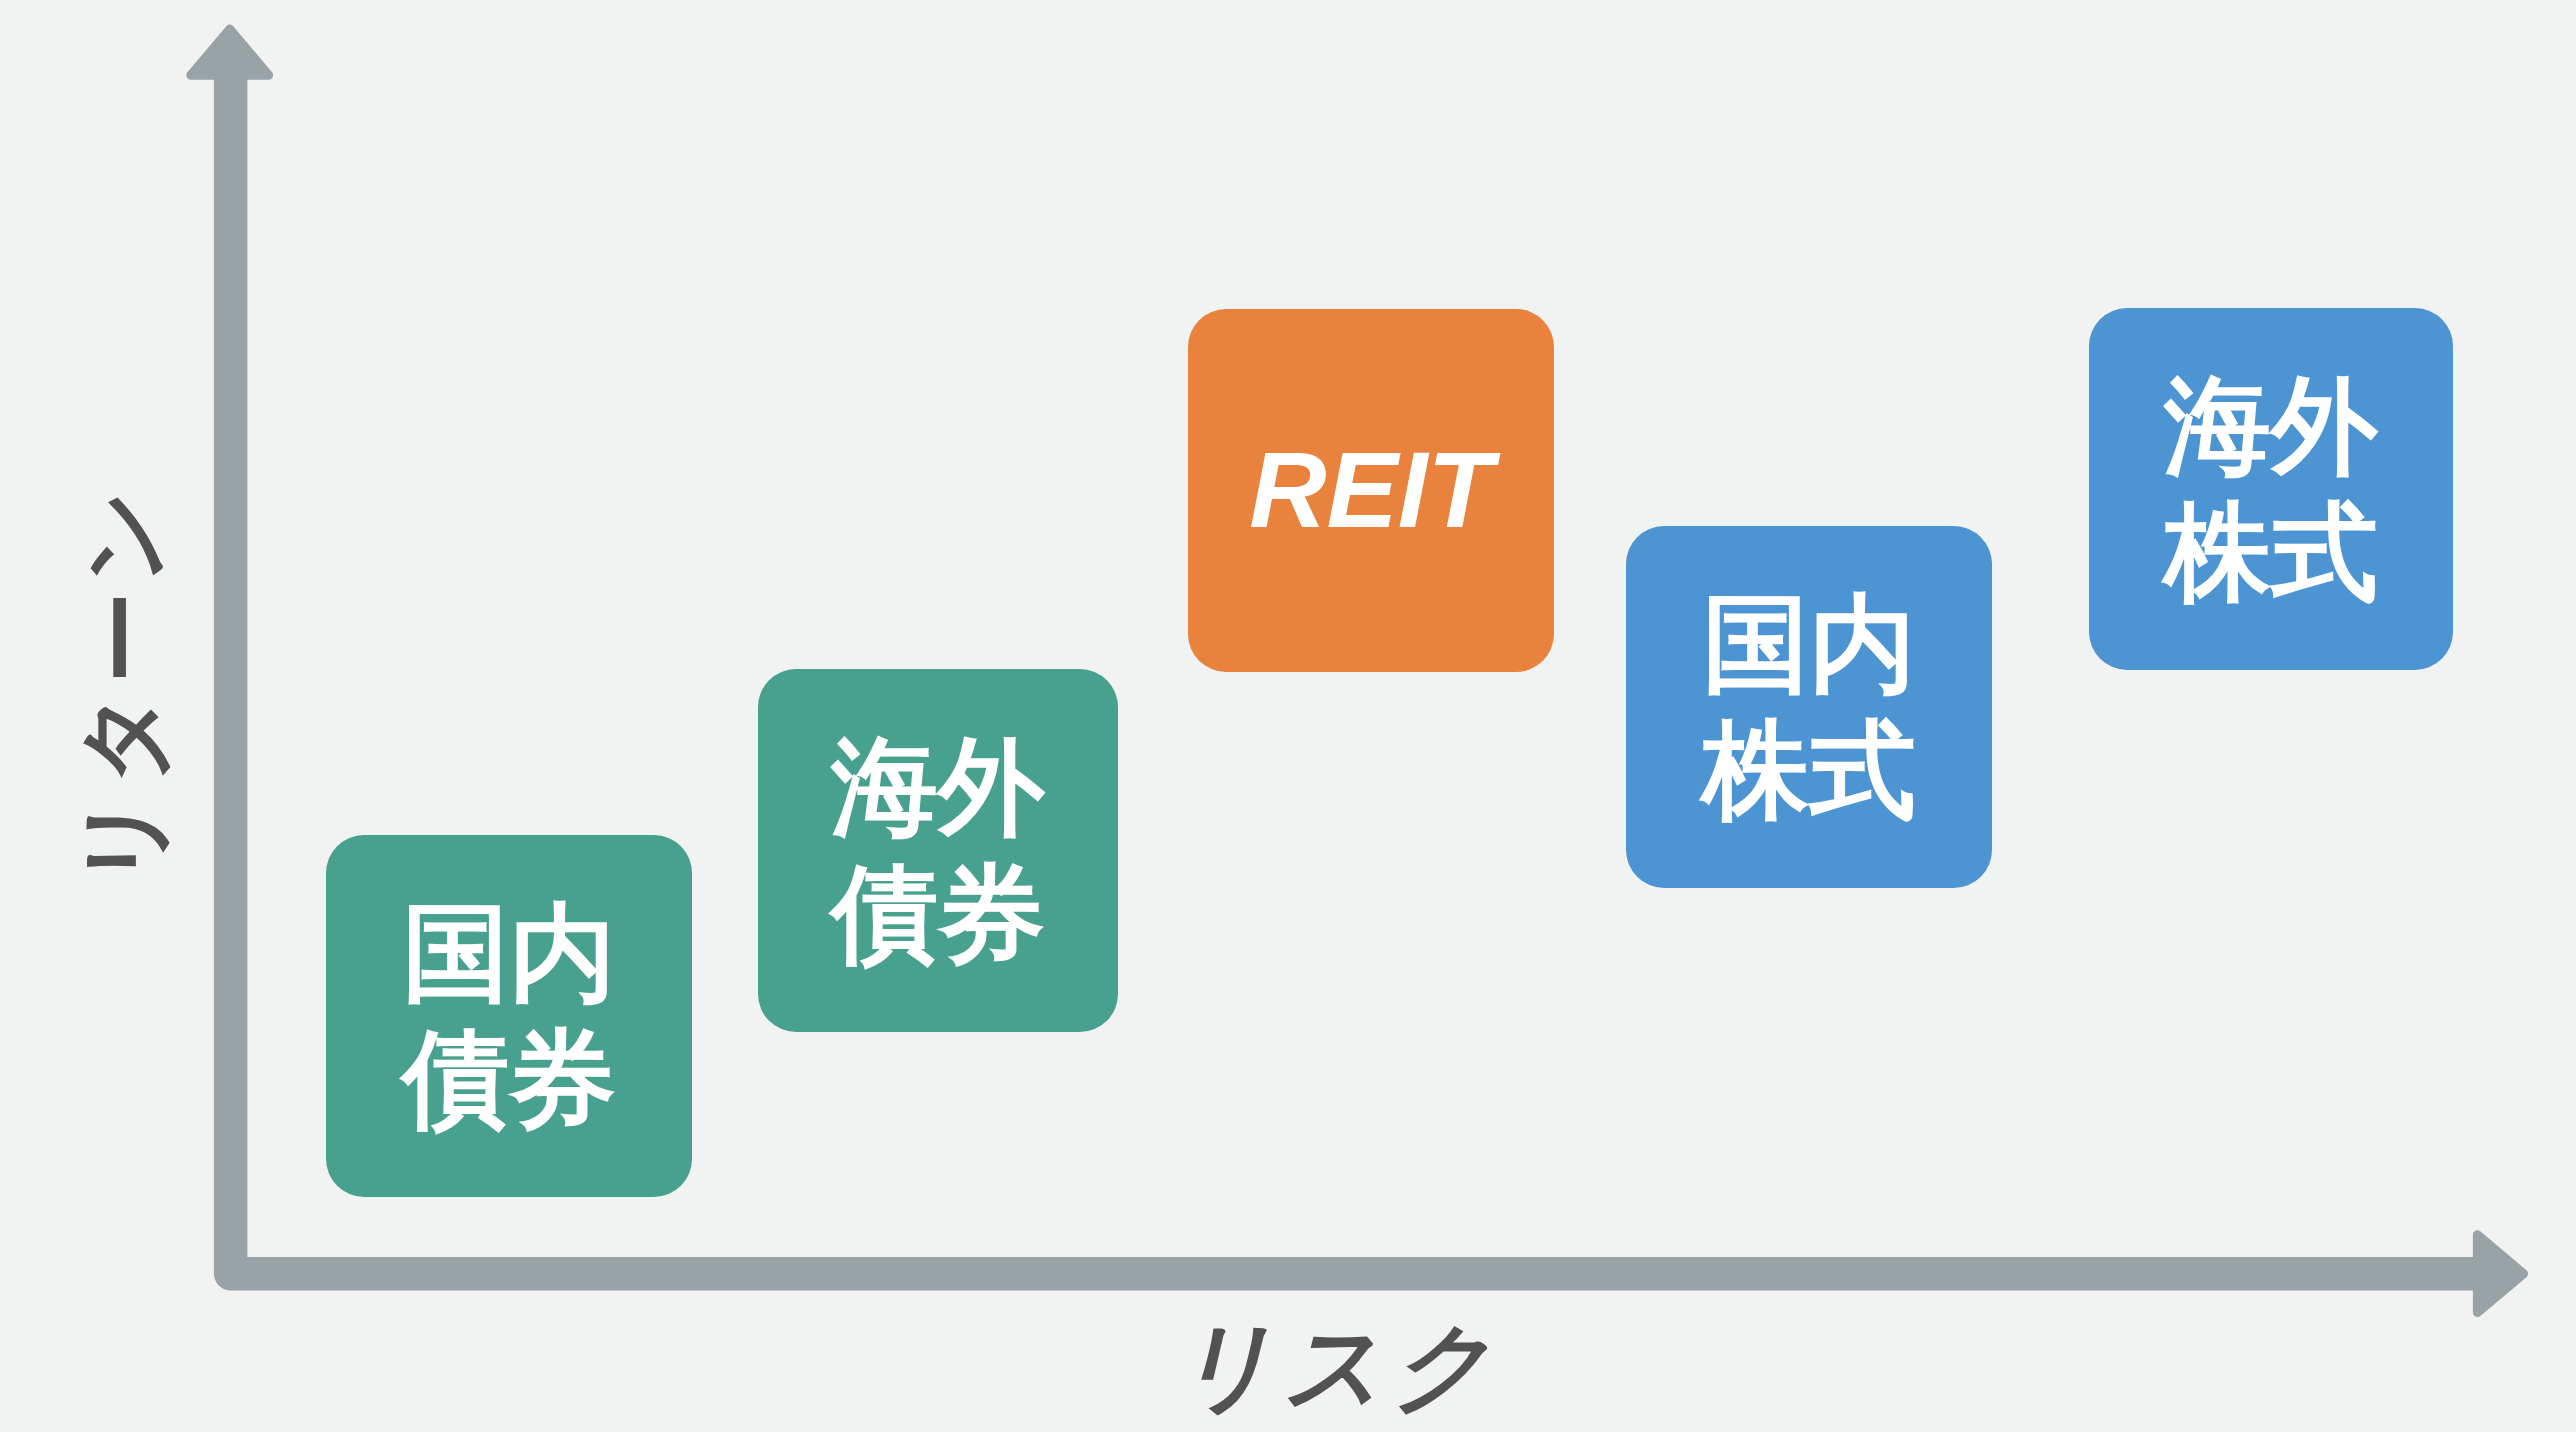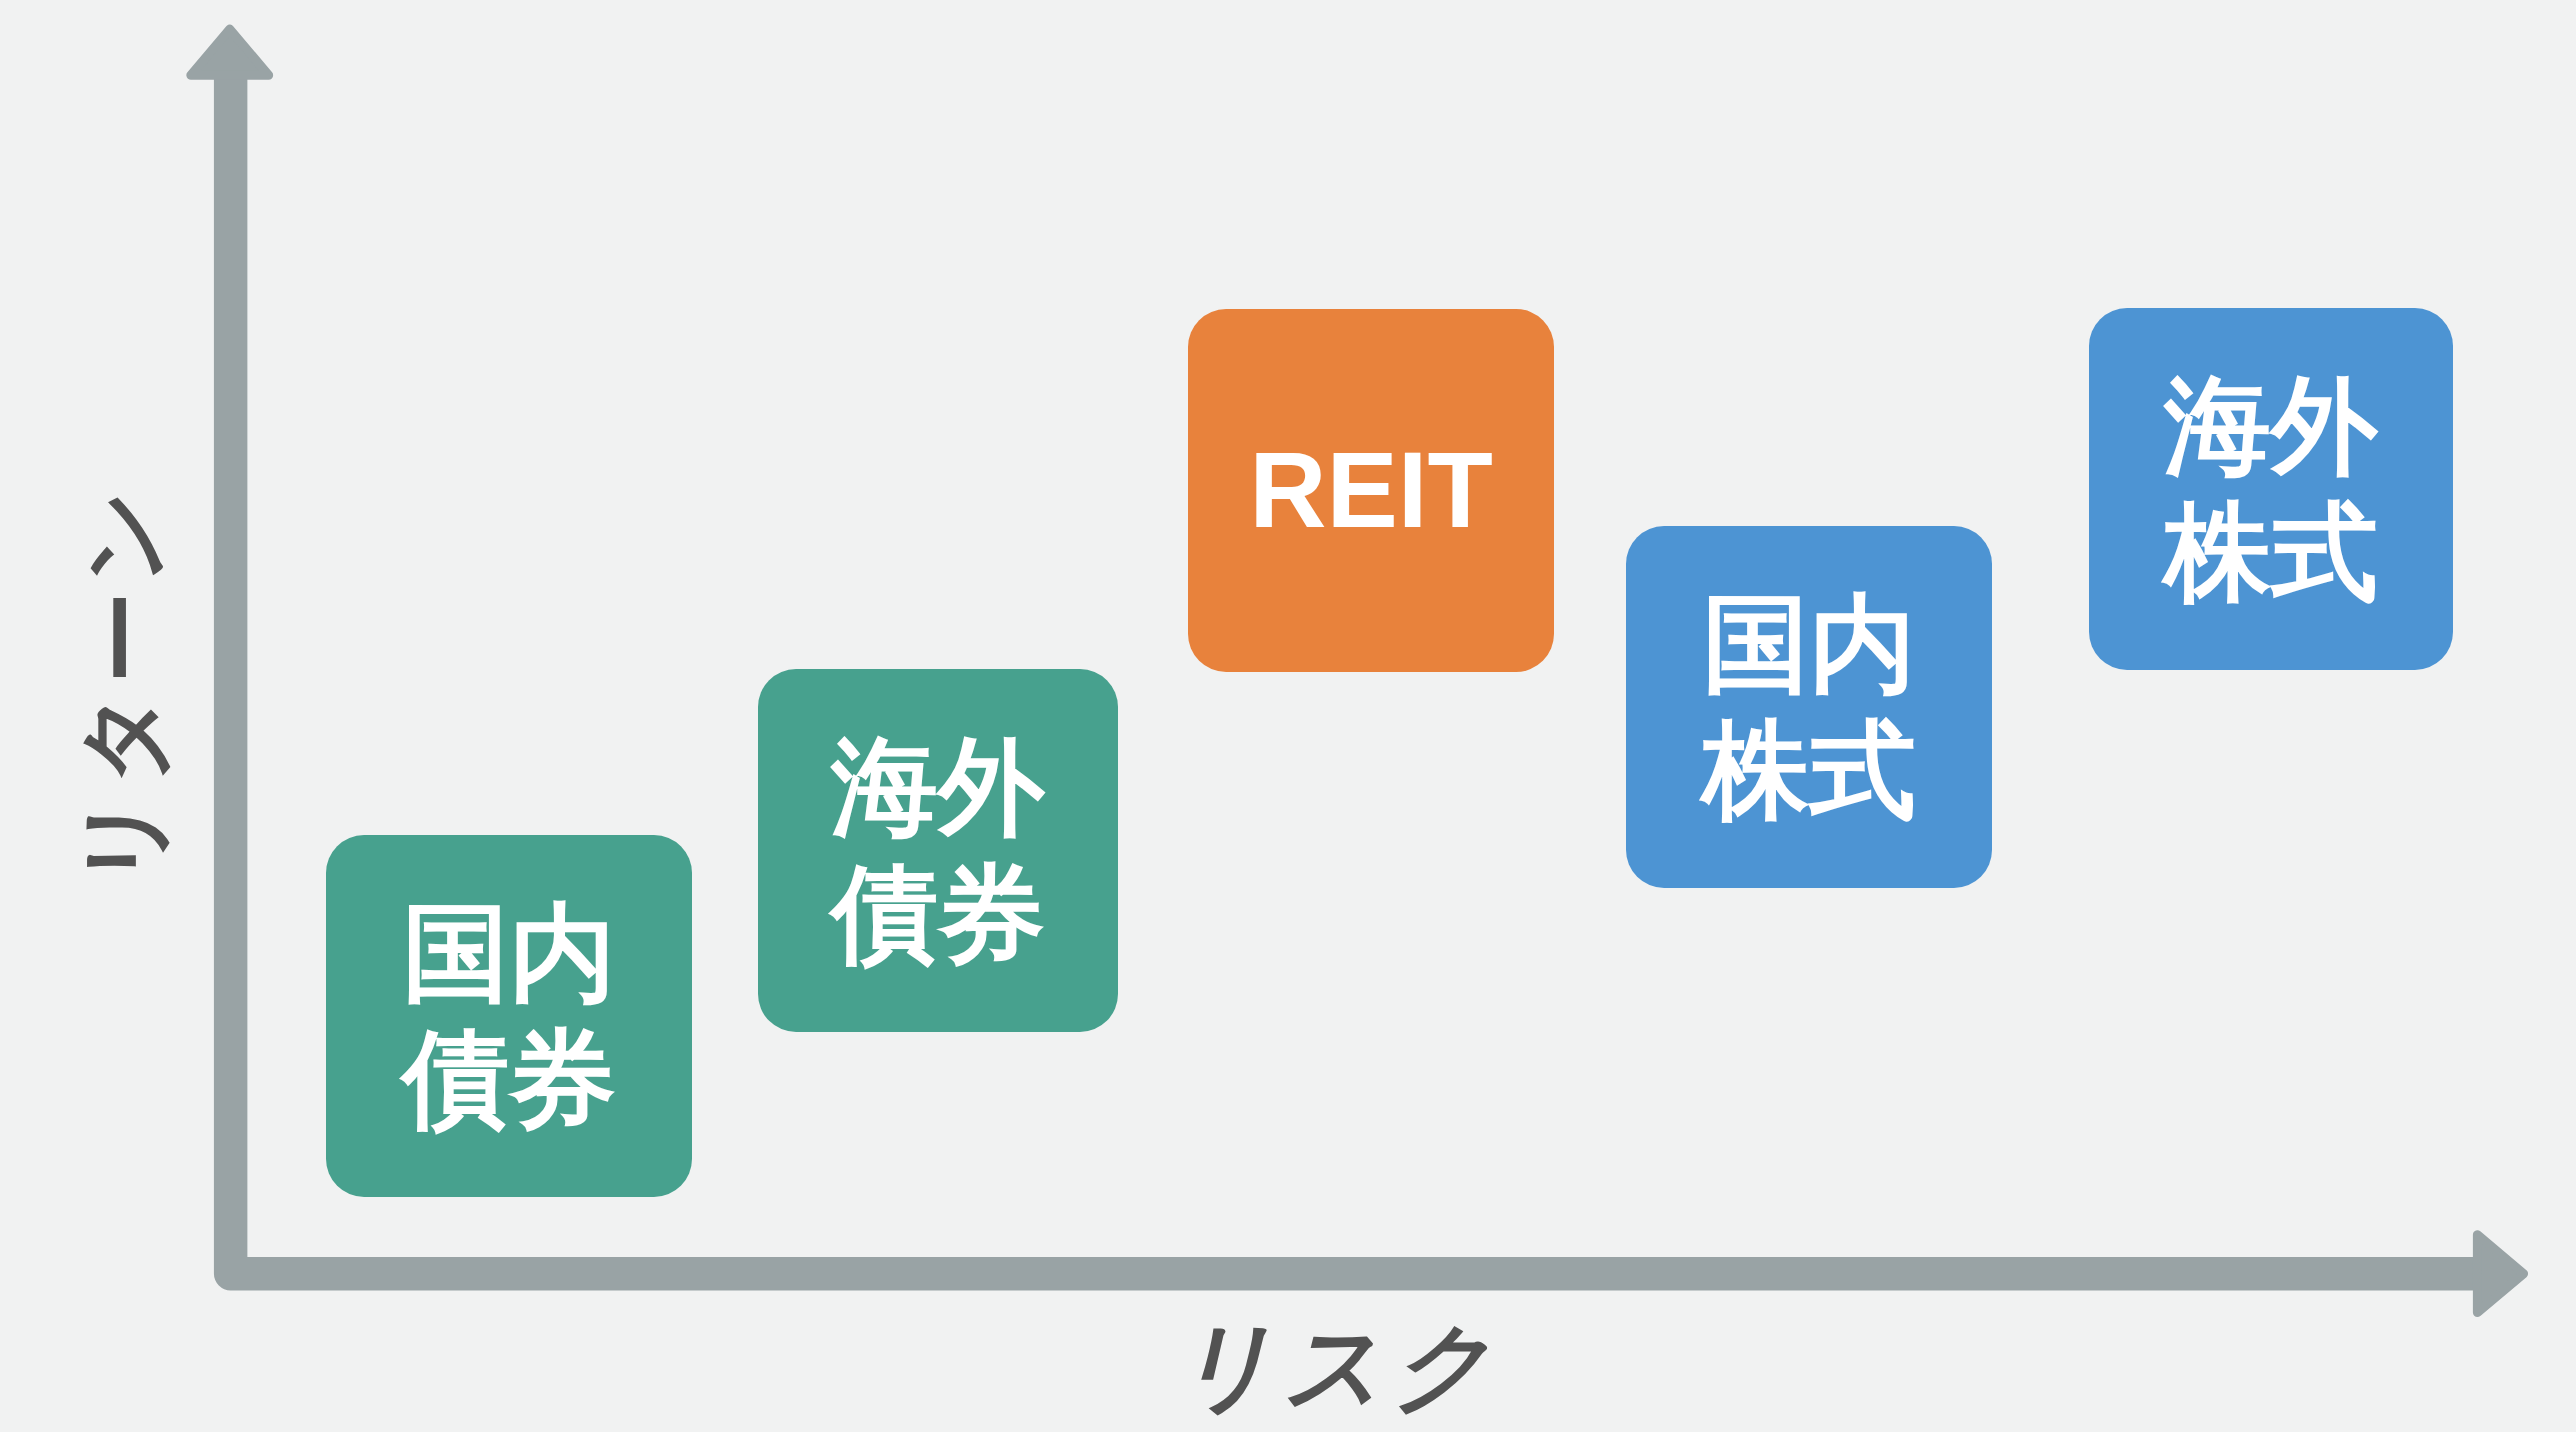--- a/index.html
+++ b/index.html
@@ -79,21 +79,21 @@
   <div class="asset-box b1" style="background-color: rgb(71, 161, 142); color: rgb(255, 255, 255);">
     <span class="label">国内
 債券</span>
   </div>
 
   <div class="asset-box b2" style="background-color: rgb(71, 161, 142); color: rgb(255, 255, 255);">
     <span class="label">海外
 債券</span>
   </div>
 
-  <div class="asset-box b3" style="background-color: rgb(232, 130, 60); color: rgb(255, 255, 255);">
+  <div class="asset-box b3" style="background-color: rgb(232, 130, 60); color: rgb(255, 255, 255); font-style: italic;">
     <span class="label">REIT</span>
   </div>
 
   <div class="asset-box b4" style="background-color: rgb(77, 148, 211); color: rgb(255, 255, 255);">
     <span class="label">国内
 株式</span>
   </div>
 
   <div class="asset-box b5" style="background-color: rgb(77, 148, 211); color: rgb(255, 255, 255);">
     <span class="label">海外

